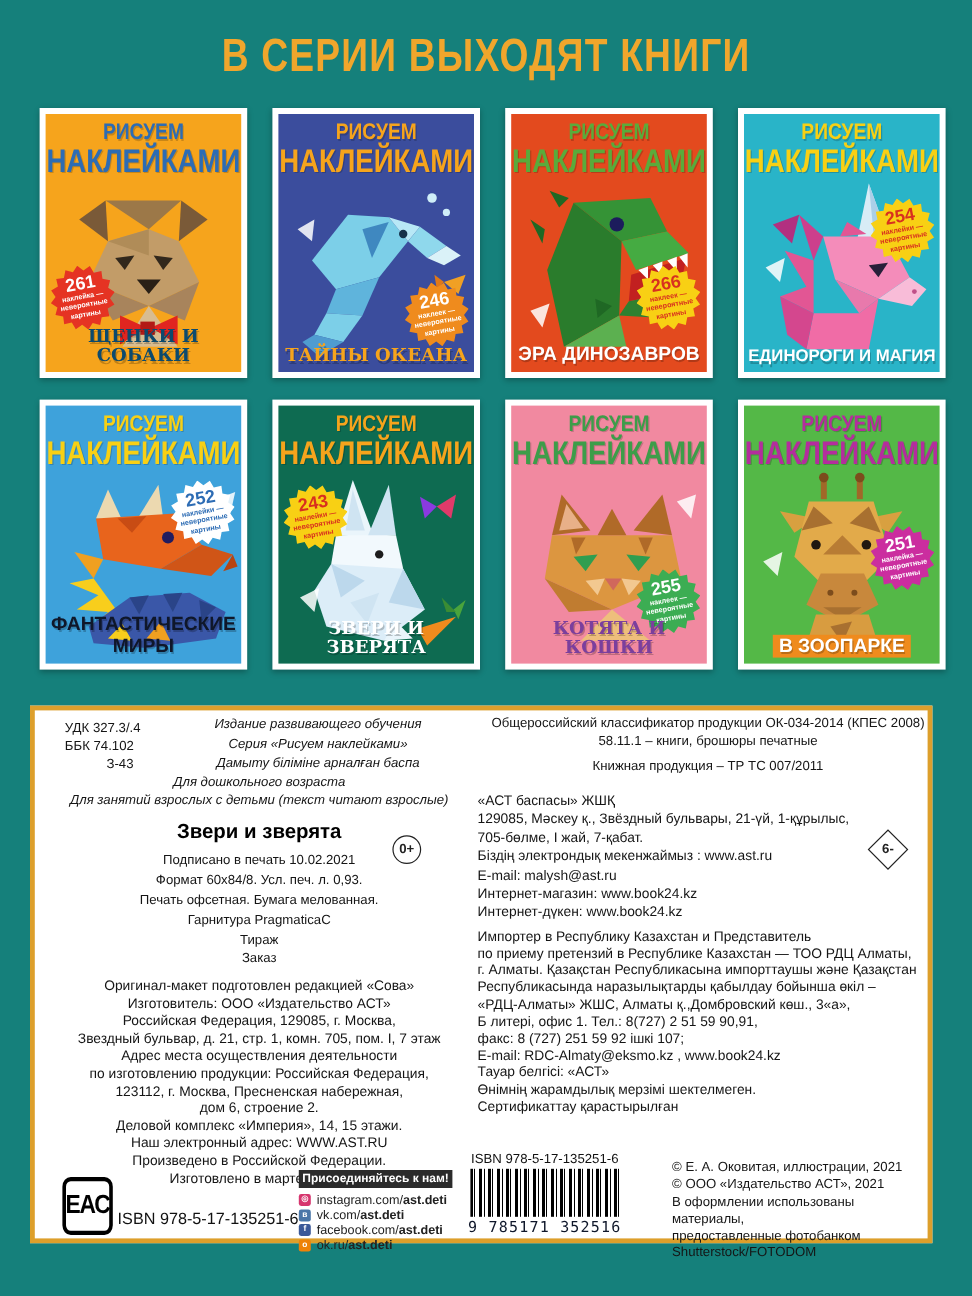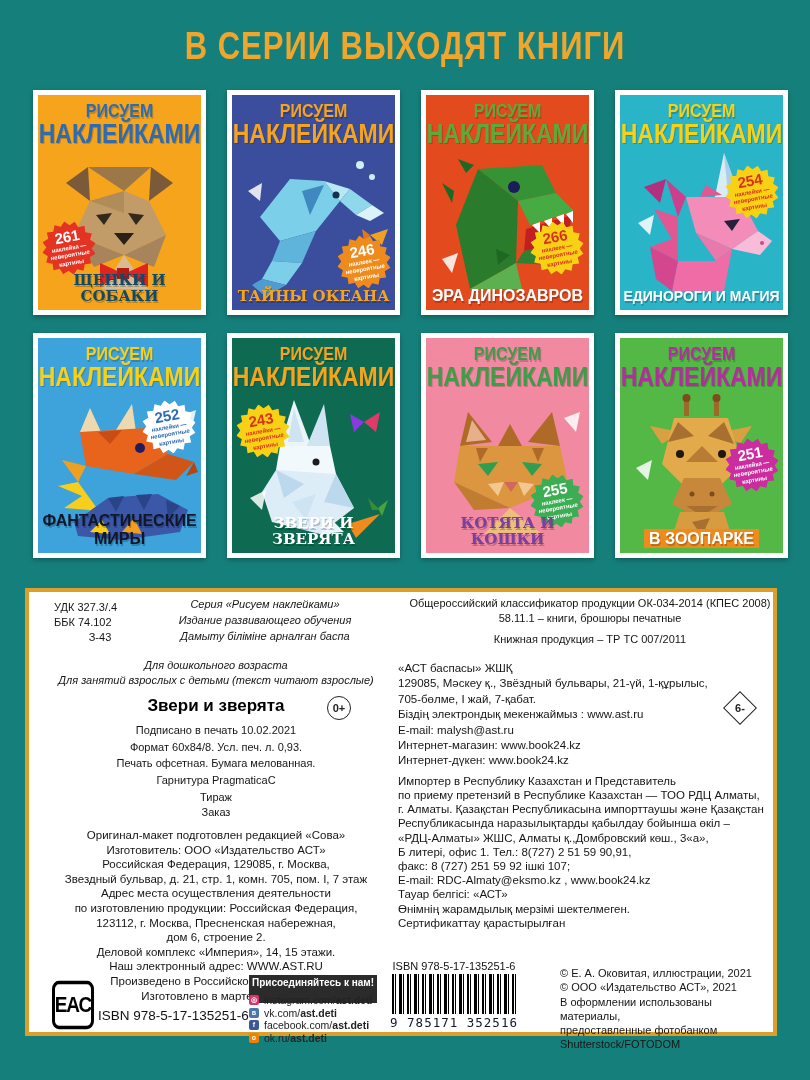--- a/index.html
+++ b/index.html
@@ -27,21 +27,21 @@
   
   .panel{position:absolute;left:25px;top:588px;width:752px;height:448px;background:#fff;border:4px solid #dd9f2b;box-sizing:border-box;}
   .ln{font-size:11px;line-height:15px;color:#151515;}
   .it{font-style:italic;}
   .col-left{position:absolute;left:40px;top:596px;width:352px;text-align:center;}
   .udk{position:absolute;left:14px;top:4px;width:92px;text-align:center;}
   .udk .ln{text-align:left;}
   .udk .ln:last-child{text-align:center;}
   .series-block{margin-left:98px;width:254px;}
   .series-block .ln{line-height:16px;}
-  .audience{margin-top:14px;}
+  .audience{margin-top:1px;}
   .book-title{margin-top:8px;font-size:17px;font-weight:bold;color:#000;}
   .print-block{margin-top:6px;}
   .print-block .ln{line-height:16.5px;}
   .tirazh-row{display:flex;justify-content:space-between;width:190px;margin:2px auto 0;flex-direction:column;}
   .maker{margin-top:8px;}
   .maker .ln{font-size:11.5px;line-height:14.6px;}
   .age-circle{position:absolute;left:287px;top:100px;width:22px;height:22px;border:1.6px solid #222;border-radius:50%;
               display:flex;align-items:center;justify-content:center;font-size:11px;font-weight:bold;color:#222;background:#fff;}
   .col-right{position:absolute;left:398px;top:596px;width:384px;}
   .classifier{text-align:center;}
@@ -50,21 +50,21 @@
   .kz-block .ln{font-size:11.5px;line-height:15.4px;}
   .importer{margin-top:5px;}
   .importer .ln{font-size:11.5px;line-height:14.2px;}
   .age-diamond{position:absolute;left:330px;top:100px;width:22px;height:22px;border:1.6px solid #222;transform:rotate(45deg);
                display:flex;align-items:center;justify-content:center;background:#fff;}
   .age-diamond span{transform:rotate(-45deg);font-size:11px;font-weight:bold;color:#222;}
   
   .eac{position:absolute;left:52px;top:984px;width:36px;height:36px;border:3px solid #000;border-radius:7px;
        display:flex;align-items:center;justify-content:center;font-weight:bold;font-size:19px;letter-spacing:-1px;color:#000;transform:scaleY(1.15);}
   .isbn-left{position:absolute;left:98px;top:1008px;font-size:13.5px;color:#111;}
-  .join-banner{position:absolute;left:249px;top:975px;width:128px;height:28px;background:#2b2b2b;color:#fff;
+  .join-banner{position:absolute;left:249px;top:975px;width:128px;height:15px;background:#2b2b2b;color:#fff;
                font-size:10px;font-weight:bold;text-align:center;line-height:15px;}
   .socials{position:absolute;left:249px;top:994px;}
   .soc-row{display:flex;align-items:center;height:12.5px;}
   .soc-ic{width:10px;height:10px;border-radius:2px;margin-right:5px;color:#fff;font-size:7px;line-height:10px;text-align:center;font-weight:bold;flex:0 0 auto;}
   .ic-instagram{background:#d6356e;}
   .ic-vk{background:#4a76a8;}
   .ic-facebook{background:#3b5998;}
   .ic-ok{background:#ee8208;}
   .soc-txt{font-size:10.5px;color:#222;}
   .soc-txt b{font-weight:bold;}
@@ -354,22 +354,22 @@
 
 <div class="panel"></div>
 
 <div class="col-left">
   <div class="udk">
     <div class="ln">УДК 327.3/.4</div>
     <div class="ln">ББК 74.102</div>
     <div class="ln">З-43</div>
   </div>
   <div class="series-block">
+    <div class="ln it">Издание развивающего обучения</div>
     <div class="ln it">Серия «Рисуем наклейками»</div>
-    <div class="ln it">Издание развивающего обучения</div>
     <div class="ln it">Дамыту  біліміне  арналған  баспа</div>
   </div>
   <div class="audience">
     <div class="ln it">Для дошкольного возраста</div>
     <div class="ln it">Для занятий взрослых с детьми (текст читают взрослые)</div>
   </div>
   <div class="book-title">Звери и зверята</div>
   <div class="print-block">
     <div class="ln">Подписано в печать 10.02.2021</div>
     <div class="ln">Формат 60x84/8. Усл. печ. л. 0,93.</div>

